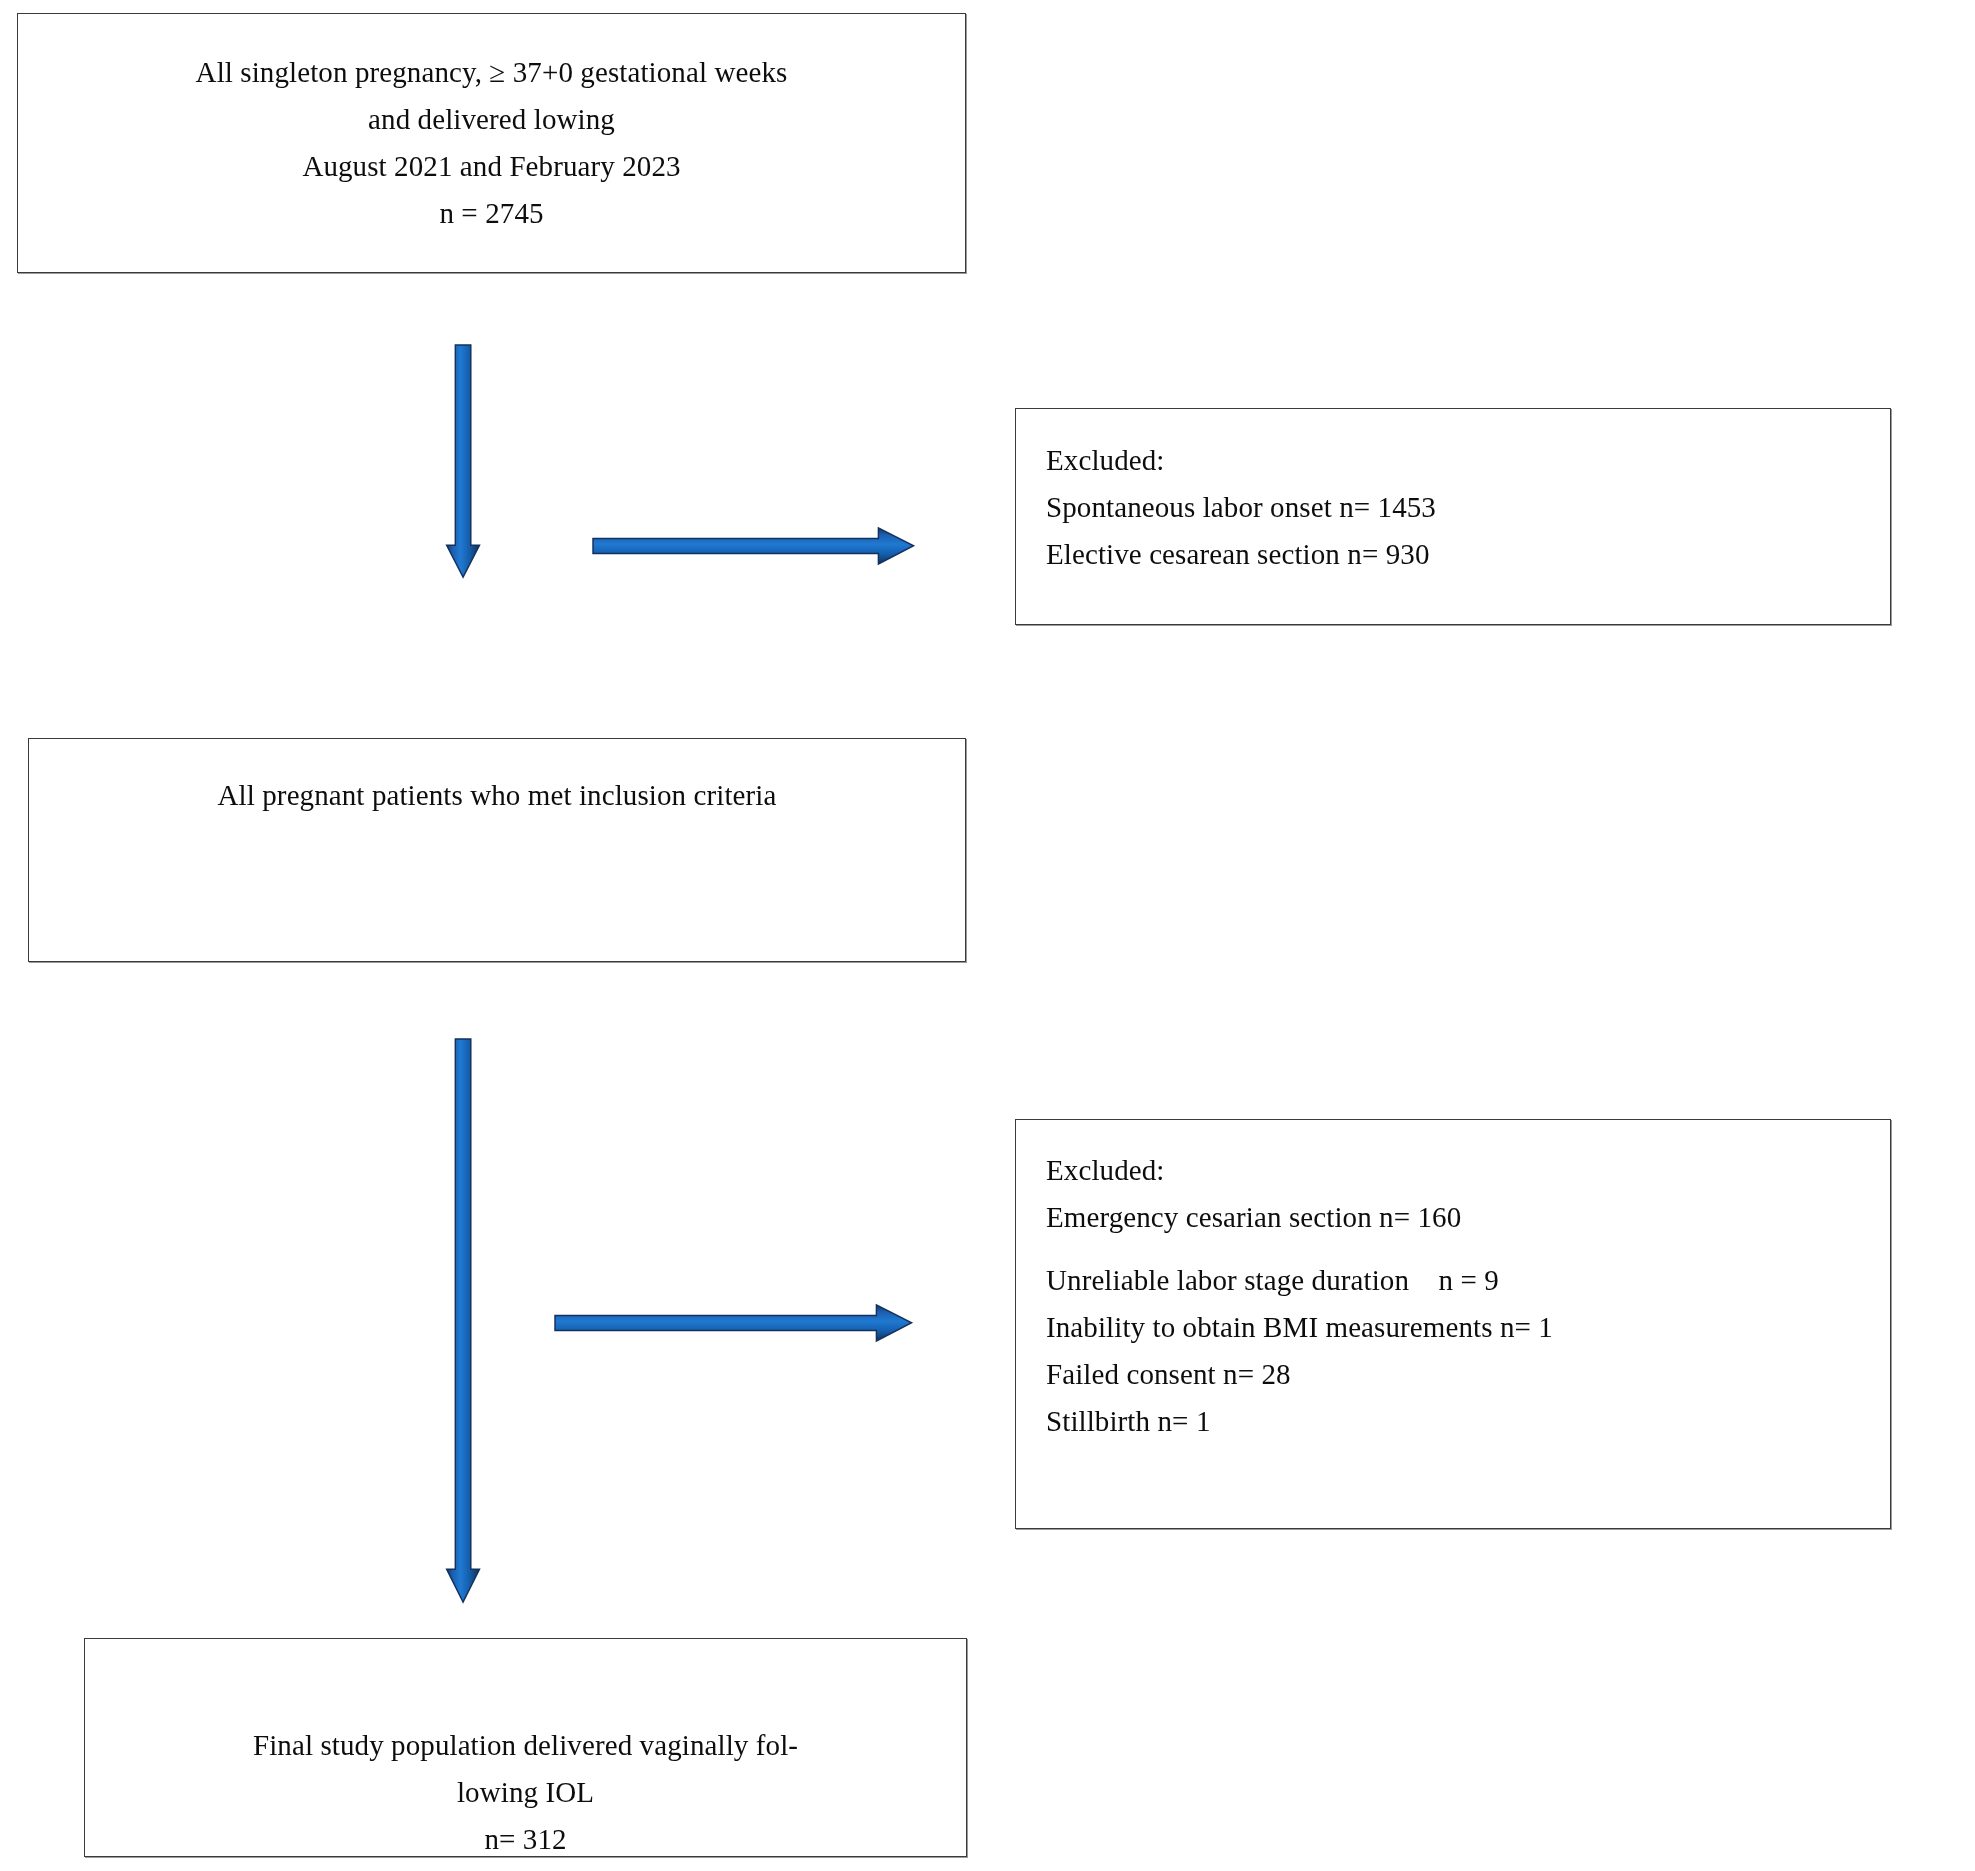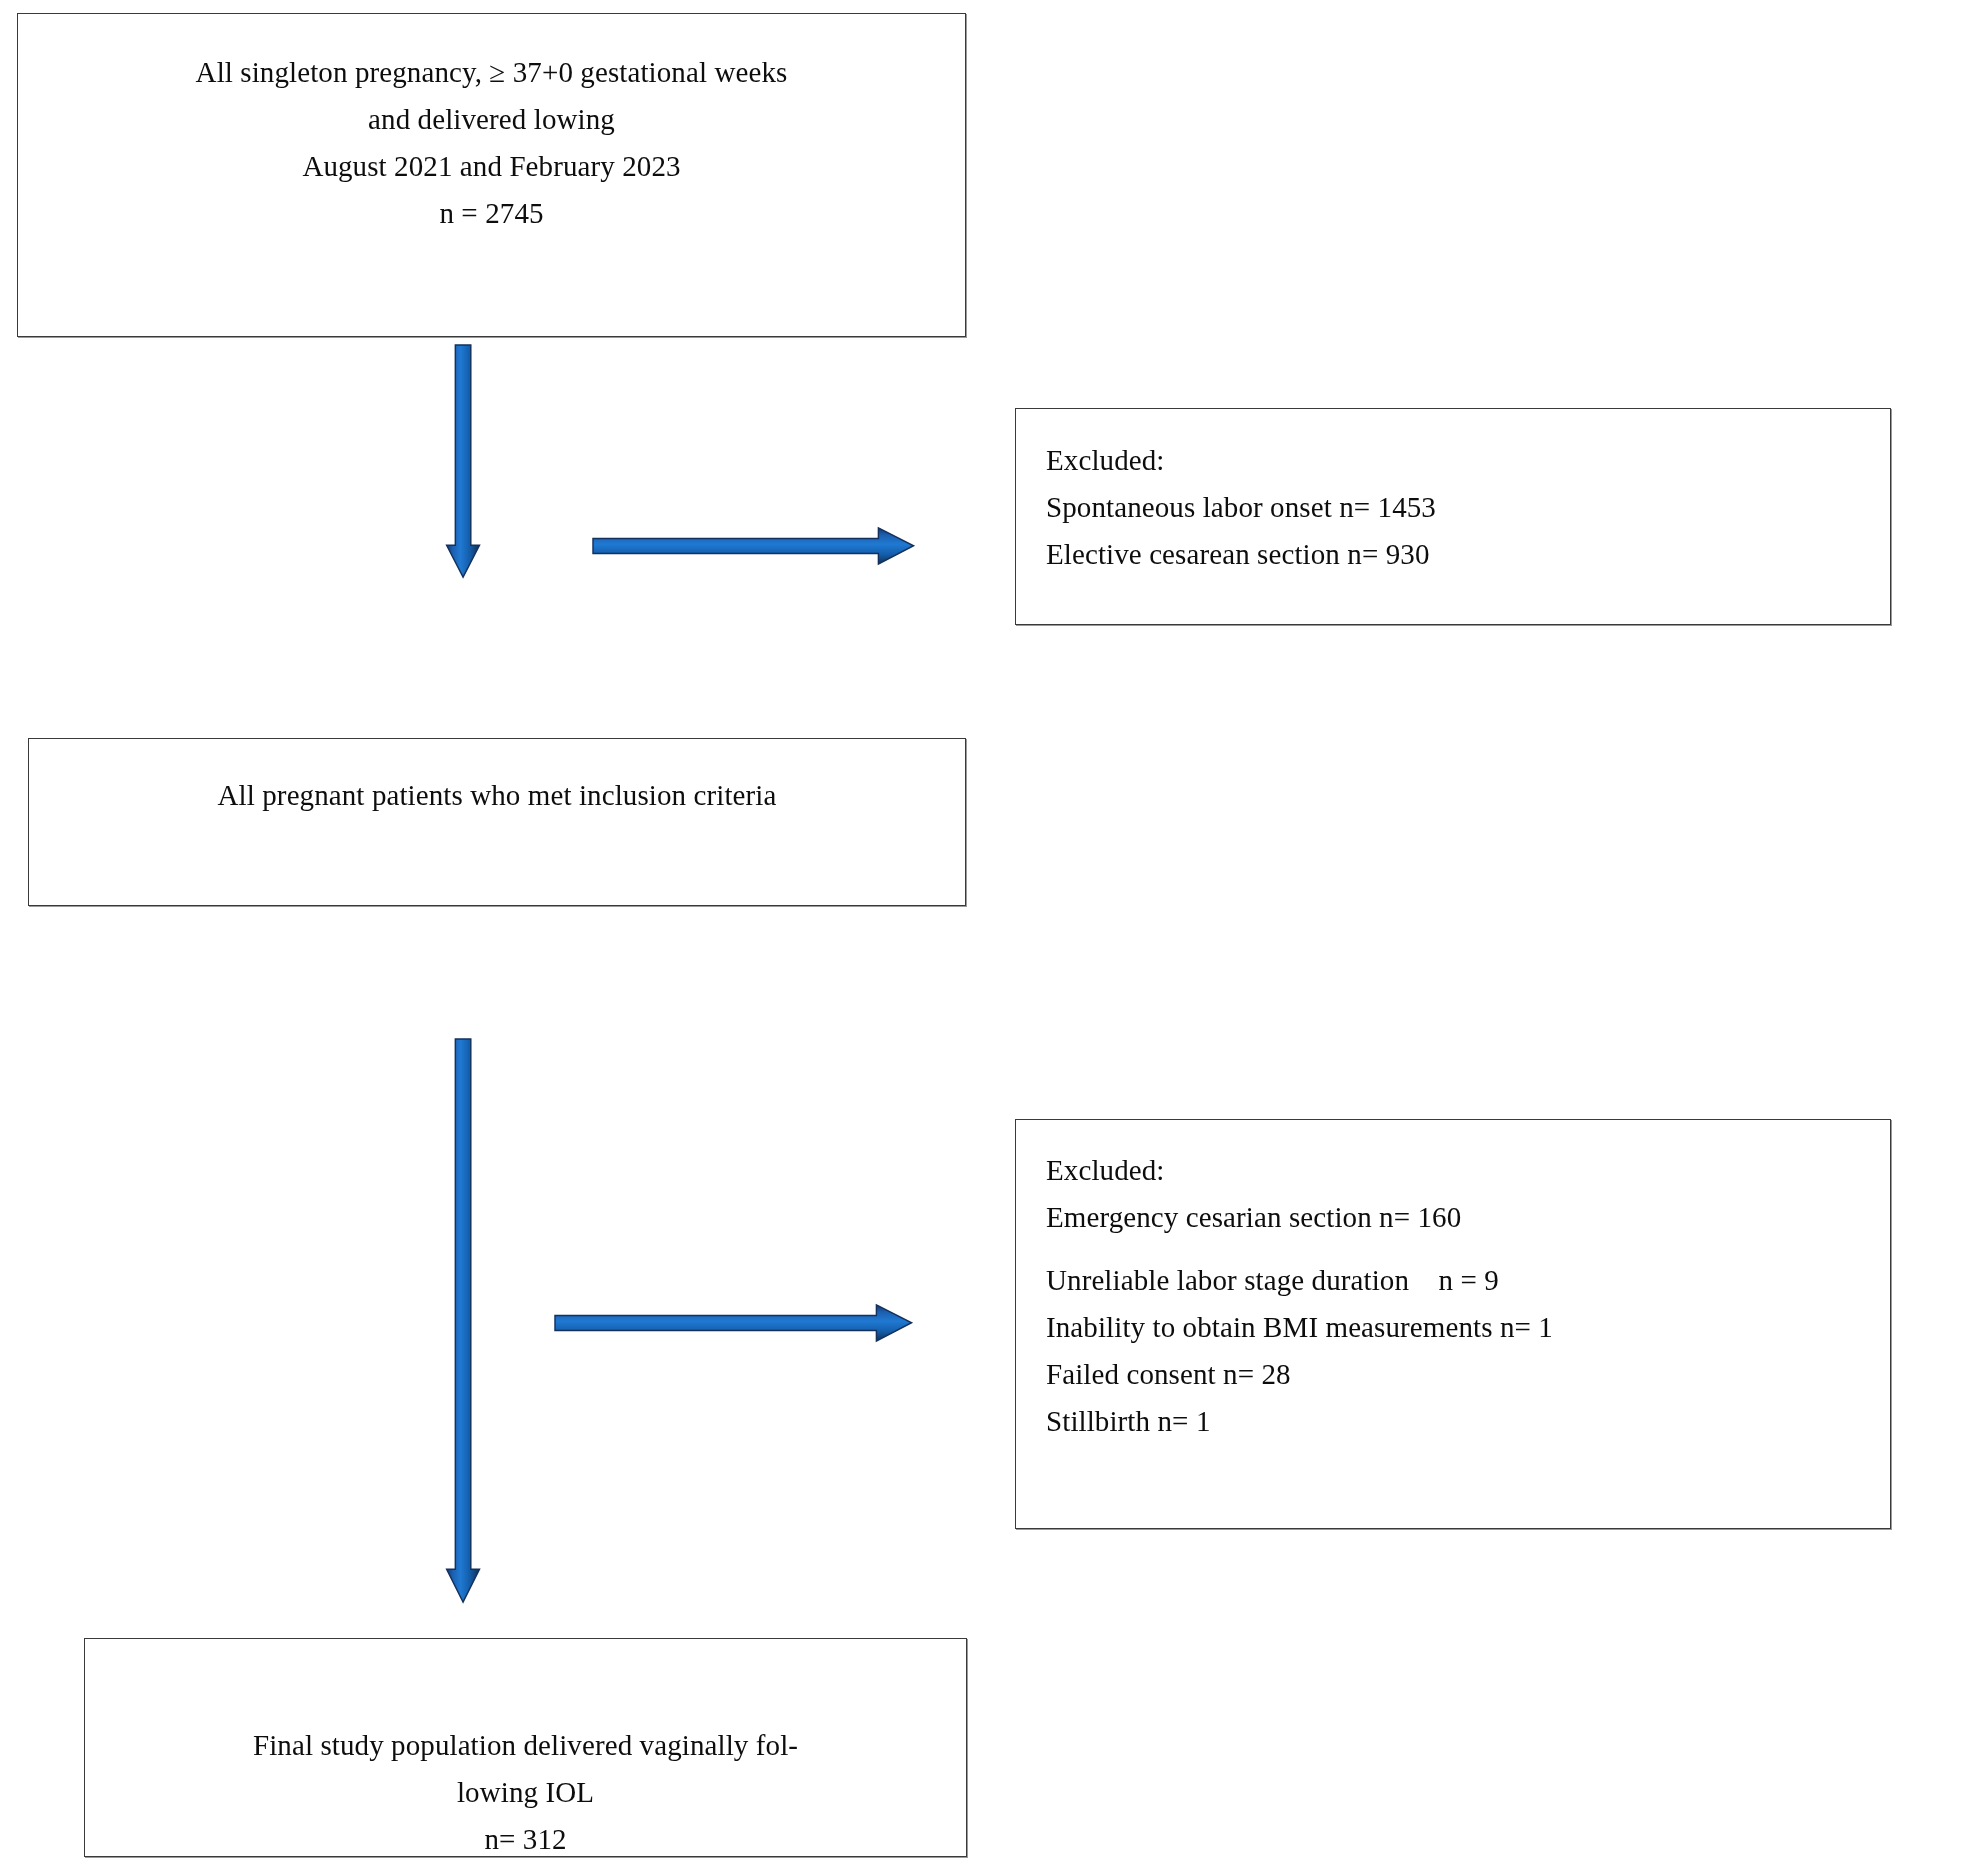--- a/index.html
+++ b/index.html
@@ -31,27 +31,27 @@
     line-height: 1.62;
     letter-spacing: 0.1px;
   }
   .centered-text {
     text-align: center;
   }
   .left-text {
     text-align: left;
   }
   
-  #box-cohort      { left: 17px;   top: 13px;   width: 949px; height: 324px; }
+  #box-cohort      { left: 17px;   top: 13px;   width: 949px; height: 260px; }
   #box-cohort .node-text { top: 35px; }
 
   #box-excluded-1  { left: 1015px; top: 408px;  width: 876px; height: 217px; }
   #box-excluded-1 .node-text { top: 28px; padding-left: 30px; }
 
-  #box-included    { left: 28px;   top: 738px; width: 938px; height: 168px; padding-left: 42px; }
+  #box-included    { left: 28px;   top: 738px; width: 938px; height: 224px; padding-left: 42px; }
   #box-included .node-text { top: 33px; }
 
   #box-excluded-2  { left: 1015px; top: 1119px; width: 876px; height: 410px; }
   #box-excluded-2 .node-text { top: 27px; padding-left: 30px; }
 
   #box-final       { left: 84px;  top: 1638px; width: 883px; height: 219px; }
   #box-final .node-text { top: 35px; margin-top: 48px; }
 
   
   .arrow-svg {

